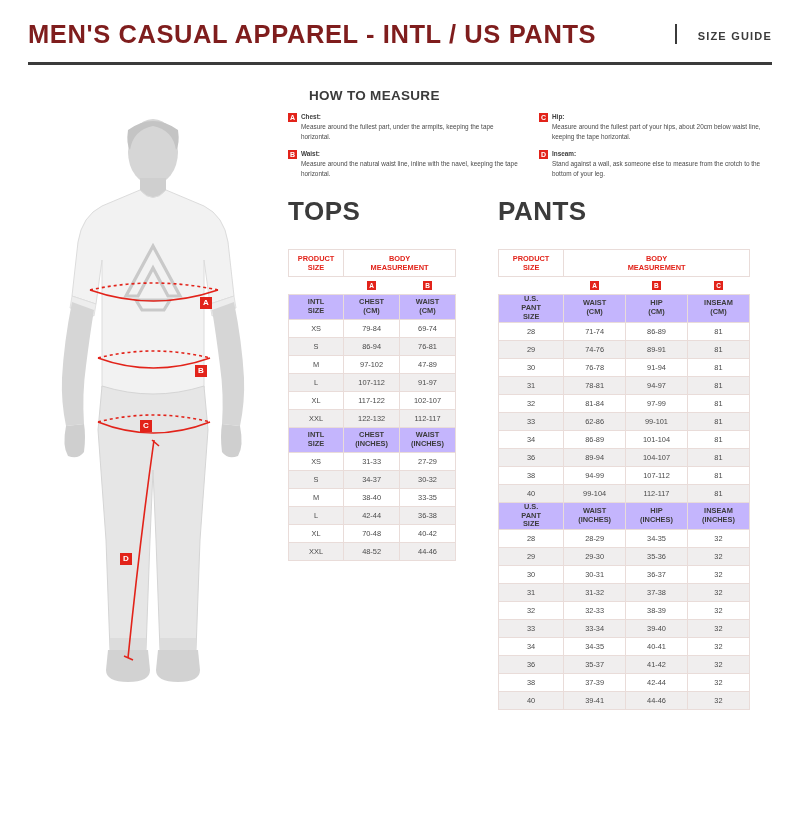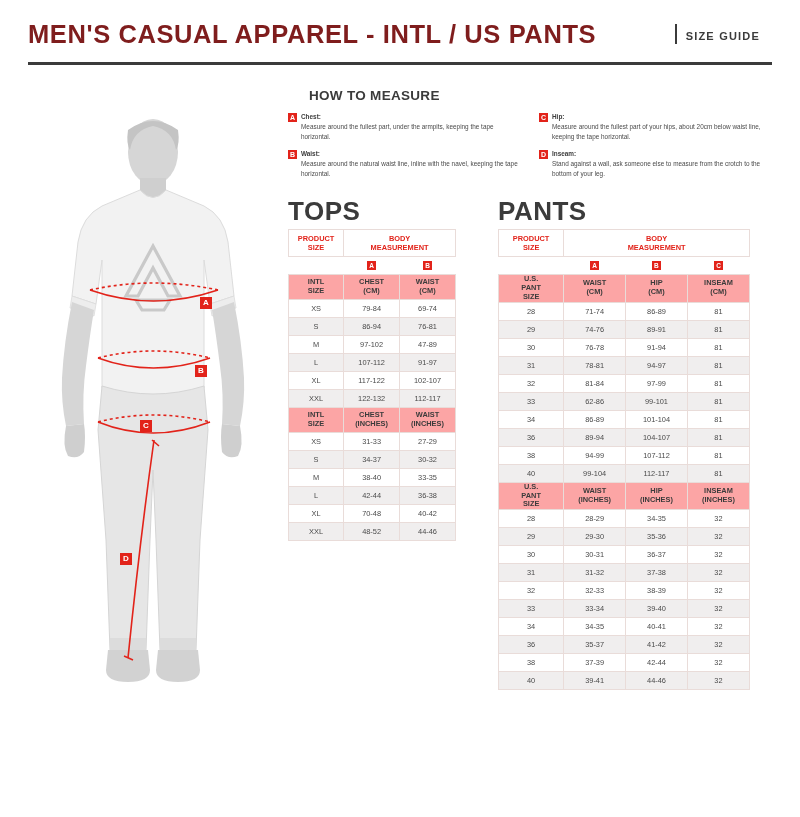--- a/index.html
+++ b/index.html
@@ -34,21 +34,21 @@
     left: 0;
     top: 4px;
     font-size: 25.5px;
     font-weight: bold;
     letter-spacing: 0.6px;
     color: #7f1d1d;
     white-space: nowrap;
   }
   .header-badge {
     position: absolute;
-    right: 12px;
+    right: 0;
     top: 10px;
   }
   .header-badge .badge-text {
     font-size: 11px;
     font-weight: bold;
     letter-spacing: 1.2px;
     color: #3b3b3b;
   }
   .header-rule {
     position: absolute;
@@ -120,21 +120,21 @@
     position: absolute;
   }
   #tops-block { left: 288px; top: 196px; width: 168px; }
   #pants-block { left: 498px; top: 196px; width: 252px; }
 
   .table-heading {
     font-size: 26px;
     font-weight: bold;
     color: #3b3b3b;
     letter-spacing: 0.5px;
-    margin-bottom: 2px;
+    margin-bottom: 22px;
   }
   table.sz {
     border-collapse: collapse;
     width: 100%;
     table-layout: fixed;
   }
   table.sz td, table.sz th {
     border: 1px solid #e9dcd9;
     text-align: center;
     vertical-align: middle;
@@ -168,21 +168,21 @@
     font-size: 6.5px;
     font-weight: bold;
     line-height: 9px;
     text-align: center;
     margin-bottom: 1px;
   }
   tr.alt td {
     background: #f0eeee;
   }
   .sub-head-row td {
-    background: #fca5a5;
+    background: #c4b5fd;
   }
 
   
   .figure {
     position: absolute;
     left: 28px;
     top: 110px;
     width: 250px;
     height: 600px;
   }

